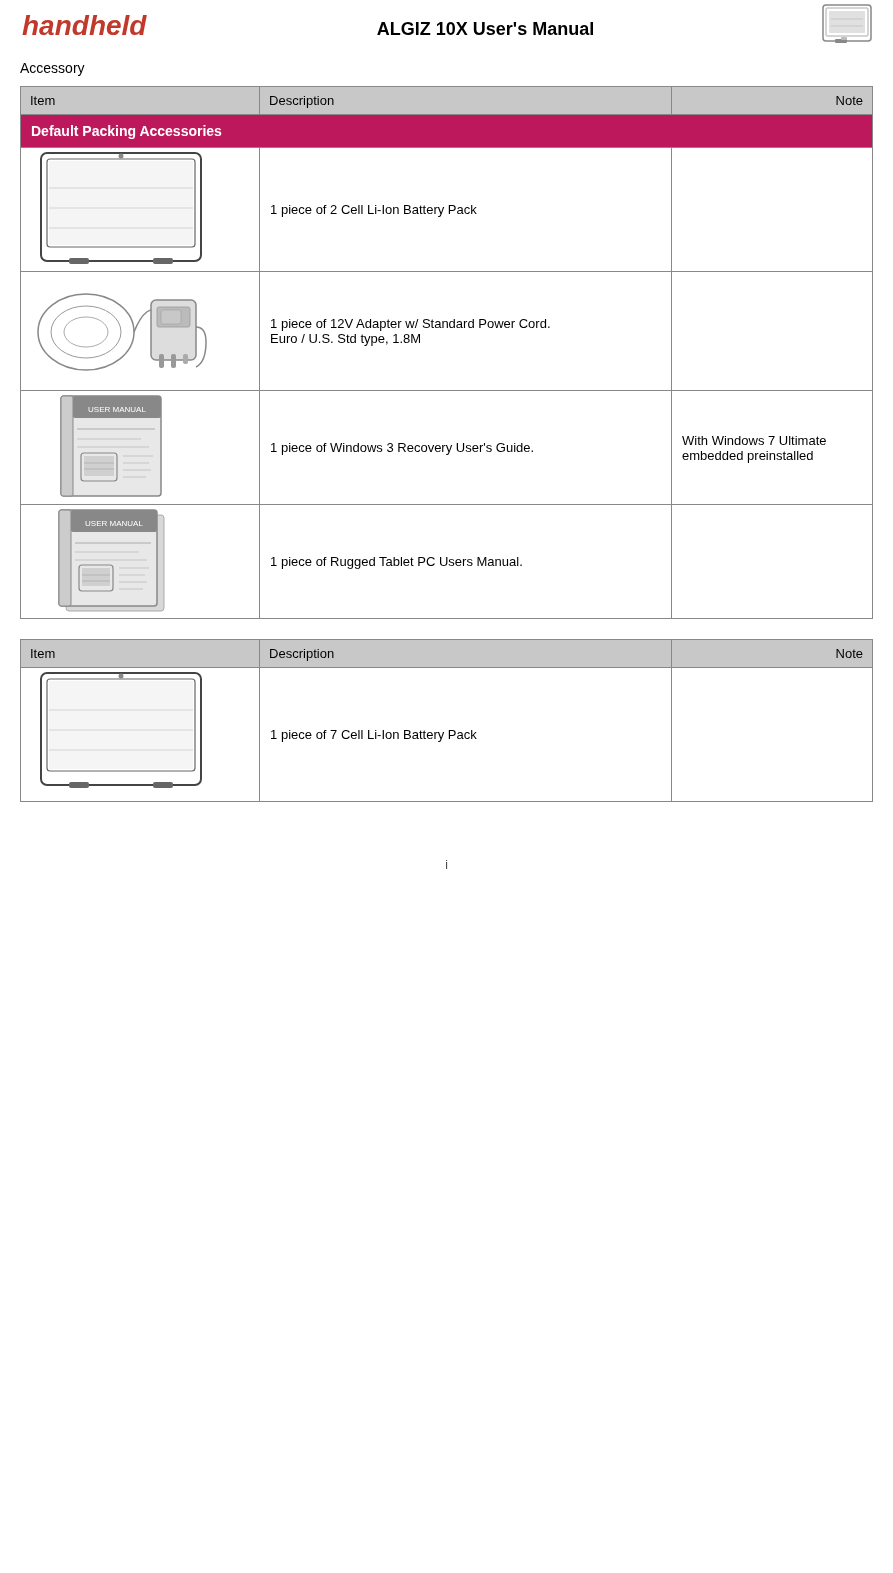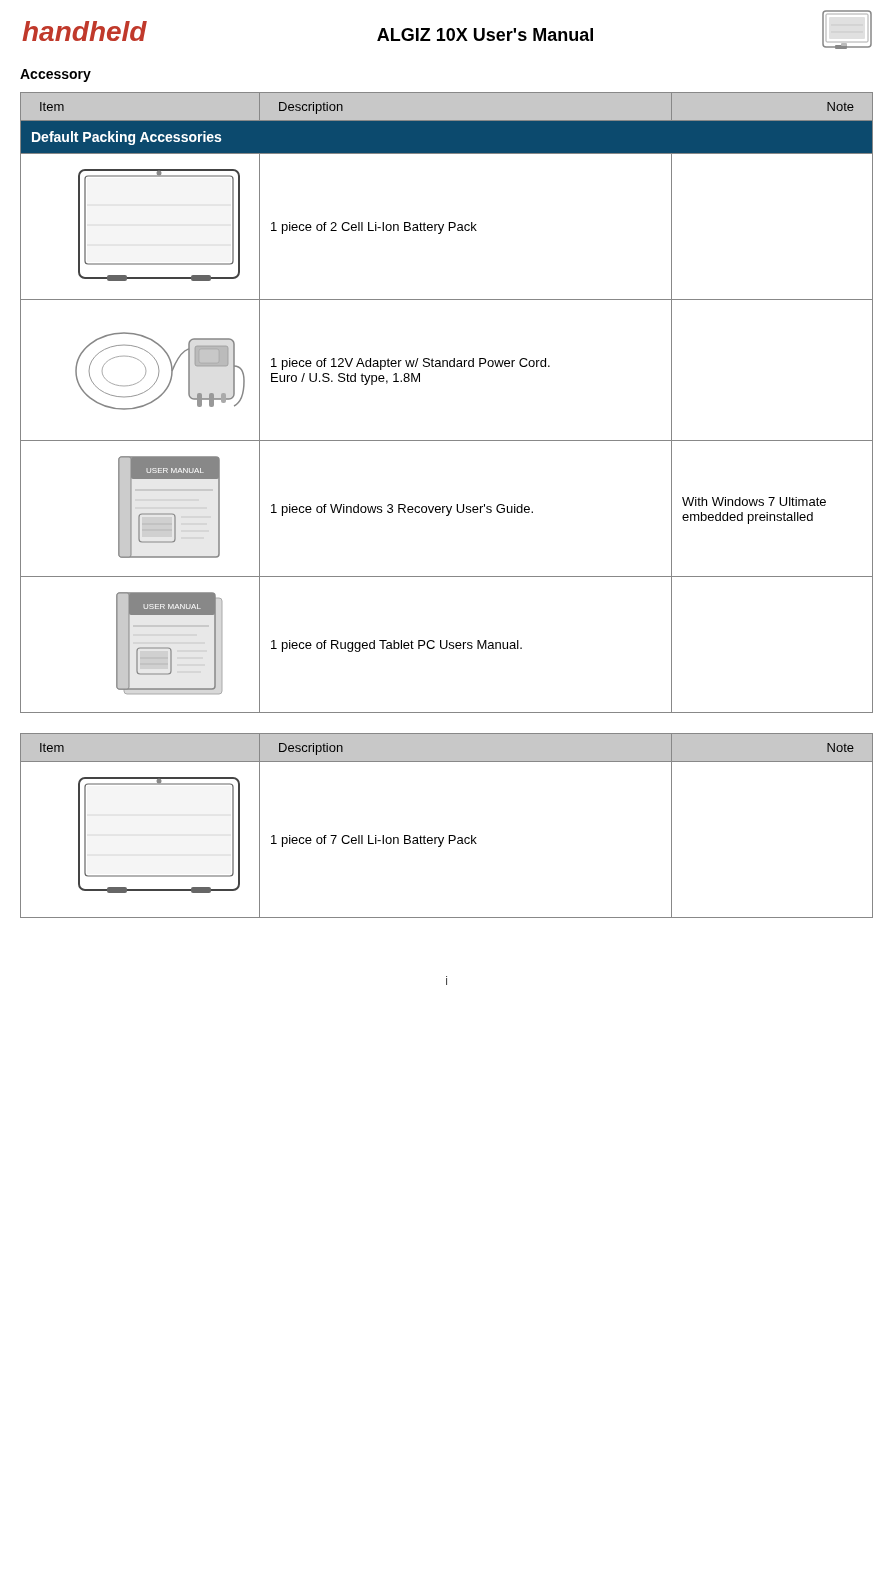--- a/index.html
+++ b/index.html
@@ -11,21 +11,21 @@
       width: 893px;
       min-height: 1573px;
       padding: 0;
     }
 
     
     .header {
       display: flex;
       align-items: center;
       justify-content: space-between;
-      padding: 10px 20px 6px 20px;
+      padding: 4px 20px 6px 20px;
       border-bottom: none;
     }
     .header-title {
       font-size: 18px;
       font-weight: bold;
       color: #000;
       flex: 1;
       text-align: center;
       margin-top: 8px;
     }
@@ -34,78 +34,78 @@
       height: 42px;
     }
 
     
     .page-body {
       padding: 8px 20px 20px 20px;
     }
 
     .section-label {
       font-size: 14px;
-      font-weight: bold;
+      font-weight: normal;
       margin-bottom: 10px;
       color: #000;
     }
 
     
     .acc-table {
       width: 100%;
       border-collapse: collapse;
       border: 1.5px solid #888;
       margin-bottom: 20px;
     }
     .acc-table td, .acc-table th {
       border: 1.5px solid #888;
-      padding: 6px 18px;
+      padding: 6px 9px;
       vertical-align: middle;
     }
 
     
     .row-header {
       background: #c8c8c8;
     }
     .row-header td {
       font-size: 13px;
       color: #000;
       font-weight: normal;
     }
     .col-item { width: 238px; }
     .col-desc { width: 410px; }
     .col-note { width: 200px; text-align: right; }
 
     
     .row-section-title {
-      background: #0c4a6e;
+      background: #be185d;
       padding-left: 43px;
     }
     .row-section-title td {
       color: #fff;
       font-weight: bold;
       font-size: 14px;
       padding: 8px 10px;
     }
 
     
     .row-data td {
       vertical-align: middle;
-      padding: 11px 10px;
+      padding: 0 10px;
       min-height: 100px;
     }
     .row-data .col-note {
       text-align: left;
       vertical-align: middle;
     }
 
     
     .item-img-cell {
       width: 238px;
-      text-align: right;
+      text-align: left;
       padding: 10px;
     }
 
     .footer-text {
       text-align: center;
       font-size: 12px;
       color: #444;
       padding: 16px 0 4px 0;
     }
   </style>

